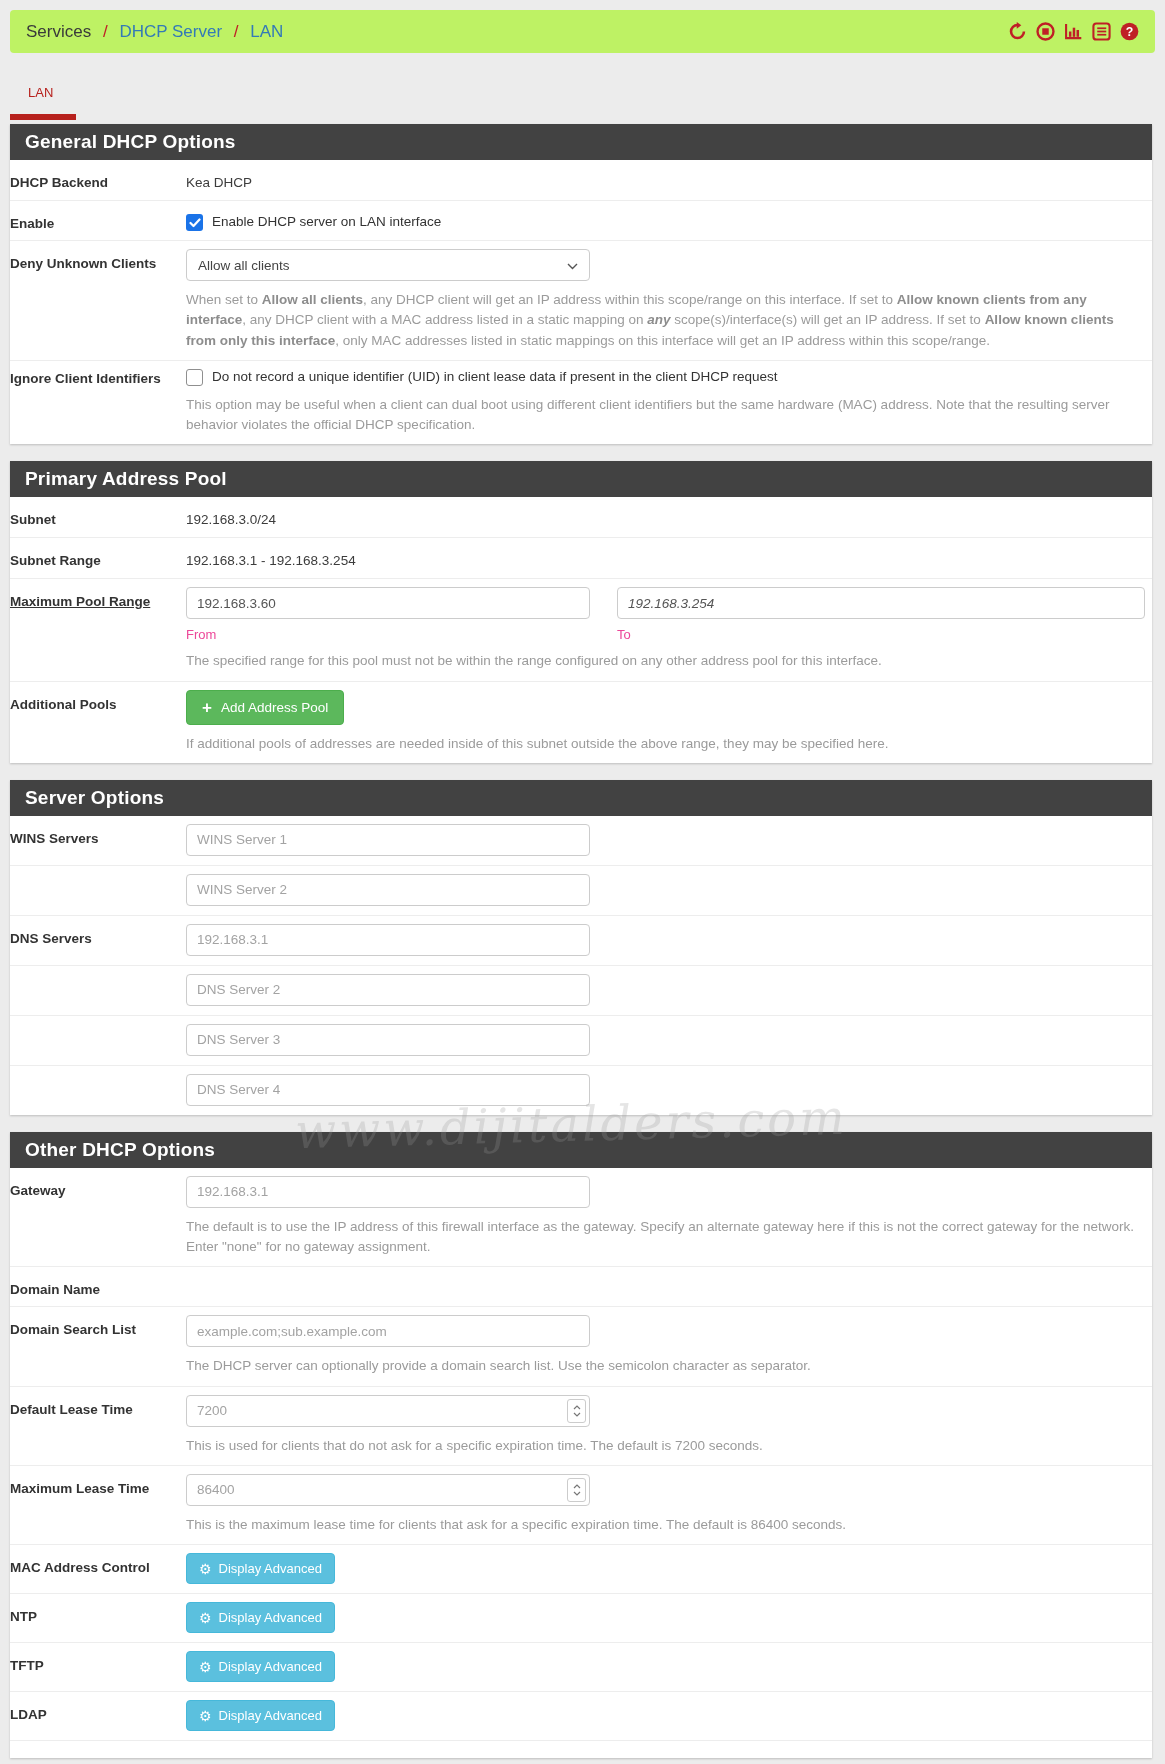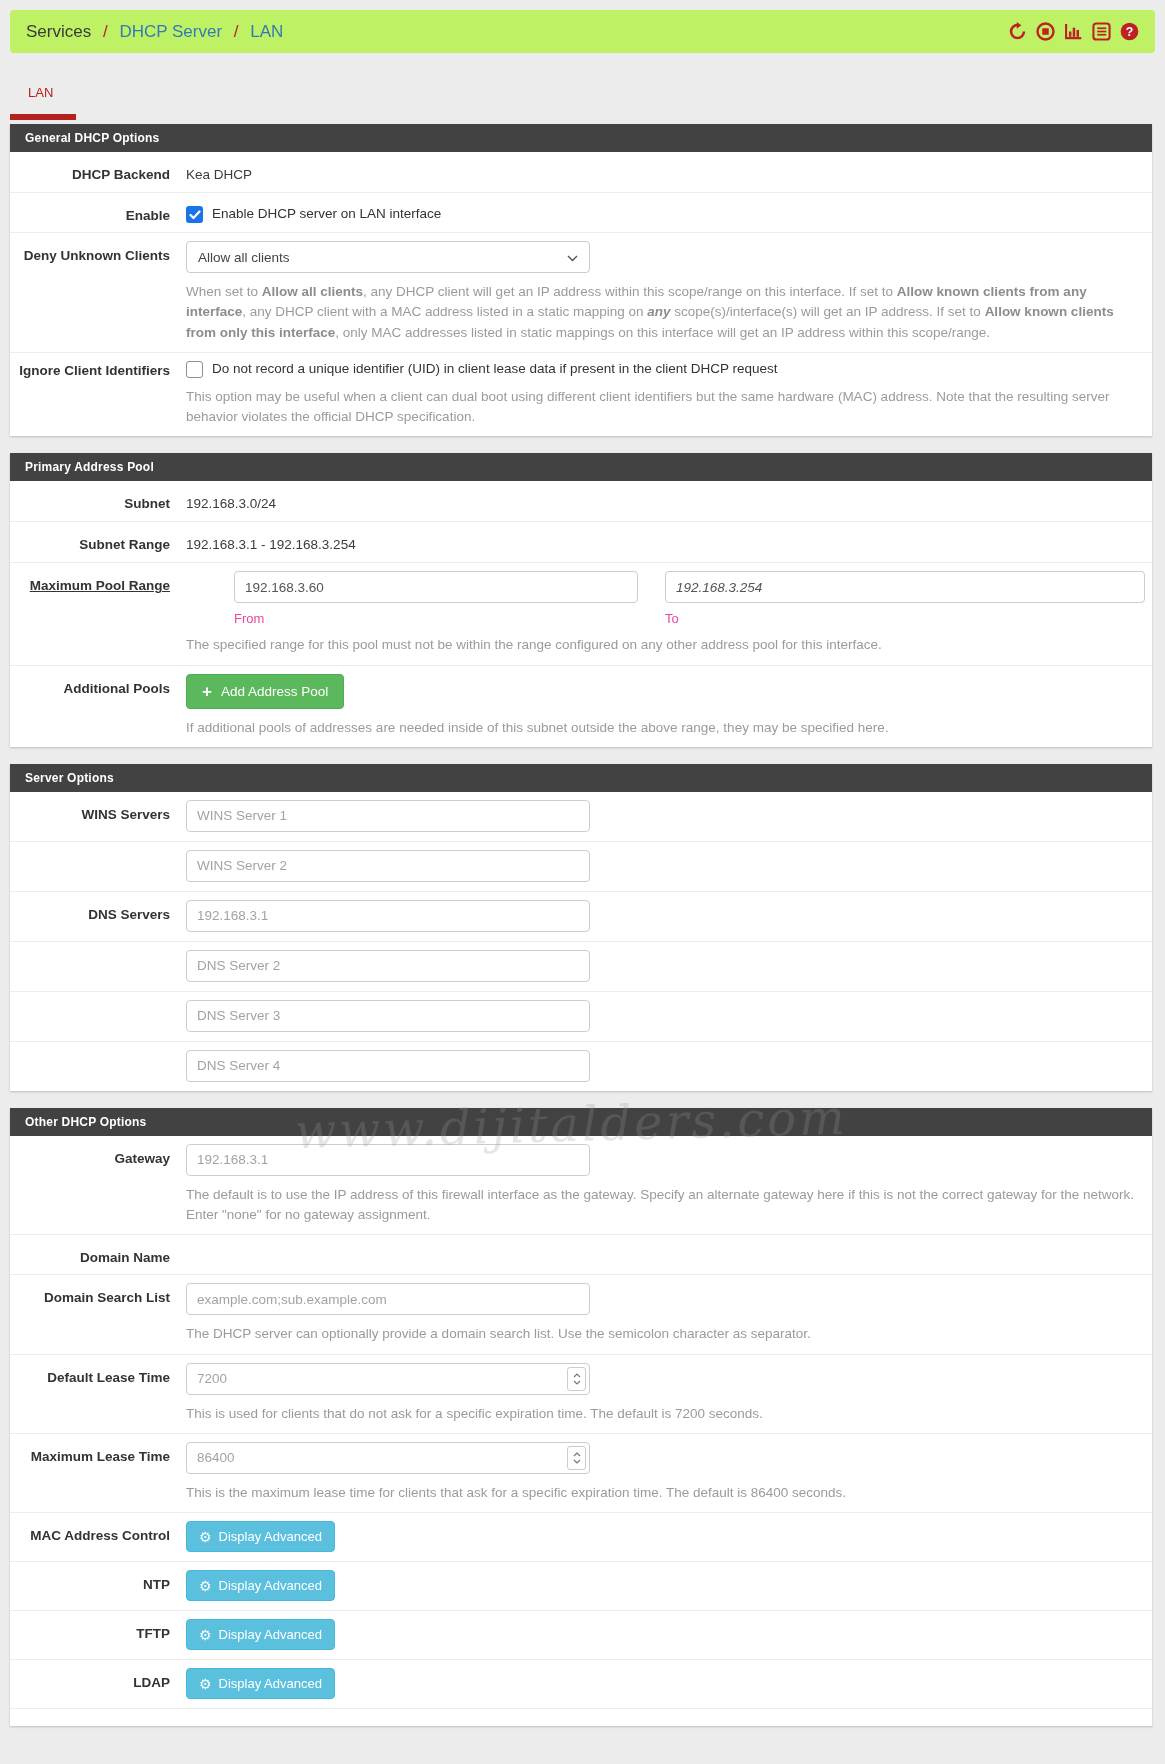--- a/index.html
+++ b/index.html
@@ -26,24 +26,24 @@
 
   
   .tabs { padding:30px 0 0 28px; }
   .tab { display:inline-block; color:#b7211d; font-size:13px; cursor:pointer; }
   .tab-underline { display:block; margin:14px 0 0 -18px; width:66px; height:6px; background:#b7211d; }
 
   
   .panel { margin:4px 10px 17px 10px; width:1142px; background:#fff;
            box-shadow:0 1px 2px rgba(0,0,0,.2); }
   .panel-heading { background:#424242; color:#fff; font-weight:bold;
-                   font-size:12px; padding:7px 15px; letter-spacing:.2px; }
+                   font-size:19px; padding:7px 15px; letter-spacing:.2px; }
   .frow { display:flex; border-top:1px solid #ededed; padding:8px 0 9px 0; }
   .panel-body .frow:first-child { border-top:none; }
-  .lbl { width:176px; min-width:176px; text-align:right; padding-right:16px;
+  .lbl { width:176px; min-width:176px; text-align:left; padding-right:16px;
          font-weight:bold; font-size:13.5px; color:#333; padding-top:7px; }
   .lbl.ul span { text-decoration:underline; }
   .ctl { flex:1; padding-right:7px; }
   .static-value { display:inline-block; font-size:13.5px; color:#3c3c3c; padding-top:7px;text-align:right; }
 
   input.text {
     width:404px; height:32px; border:1px solid #ccc; border-radius:4px;
     padding:0 10px; font-size:13.5px; color:#555; background:#fff;
     font-family:"Liberation Sans",sans-serif; outline:none;
   }
@@ -67,21 +67,21 @@
 
   
   .numwrap { position:relative; width:404px; }
   .numwrap input { width:100%; padding-right:32px; }
   .stepper { position:absolute; right:4px; top:4px; bottom:4px; width:19px;
              border:1px solid #ccc; border-radius:3px; background:#fff;
              display:flex; flex-direction:column; align-items:center;
              justify-content:center; gap:2px; cursor:pointer; }
 
   
-  .pool-range { display:flex; gap:27px;margin-left:48px; }
+  .pool-range { display:flex; gap:27px; }
   .pg1 { width:404px; }
   .pg2 { flex:1; }
   .pg2 input { width:100%;font-style:italic; }
   .caption { font-size:13px; color:#ec4899; margin-top:8px; }
 
   
   .btn-success { background:#5cb85c; border:1px solid #4cae4c; color:#fff;
                  border-radius:4px; padding:8px 15px; font-size:13.5px;
                  display:inline-flex; align-items:center; gap:9px; cursor:pointer; }
   .btn-success .plus { font-size:17px; font-weight:bold; line-height:1; }

